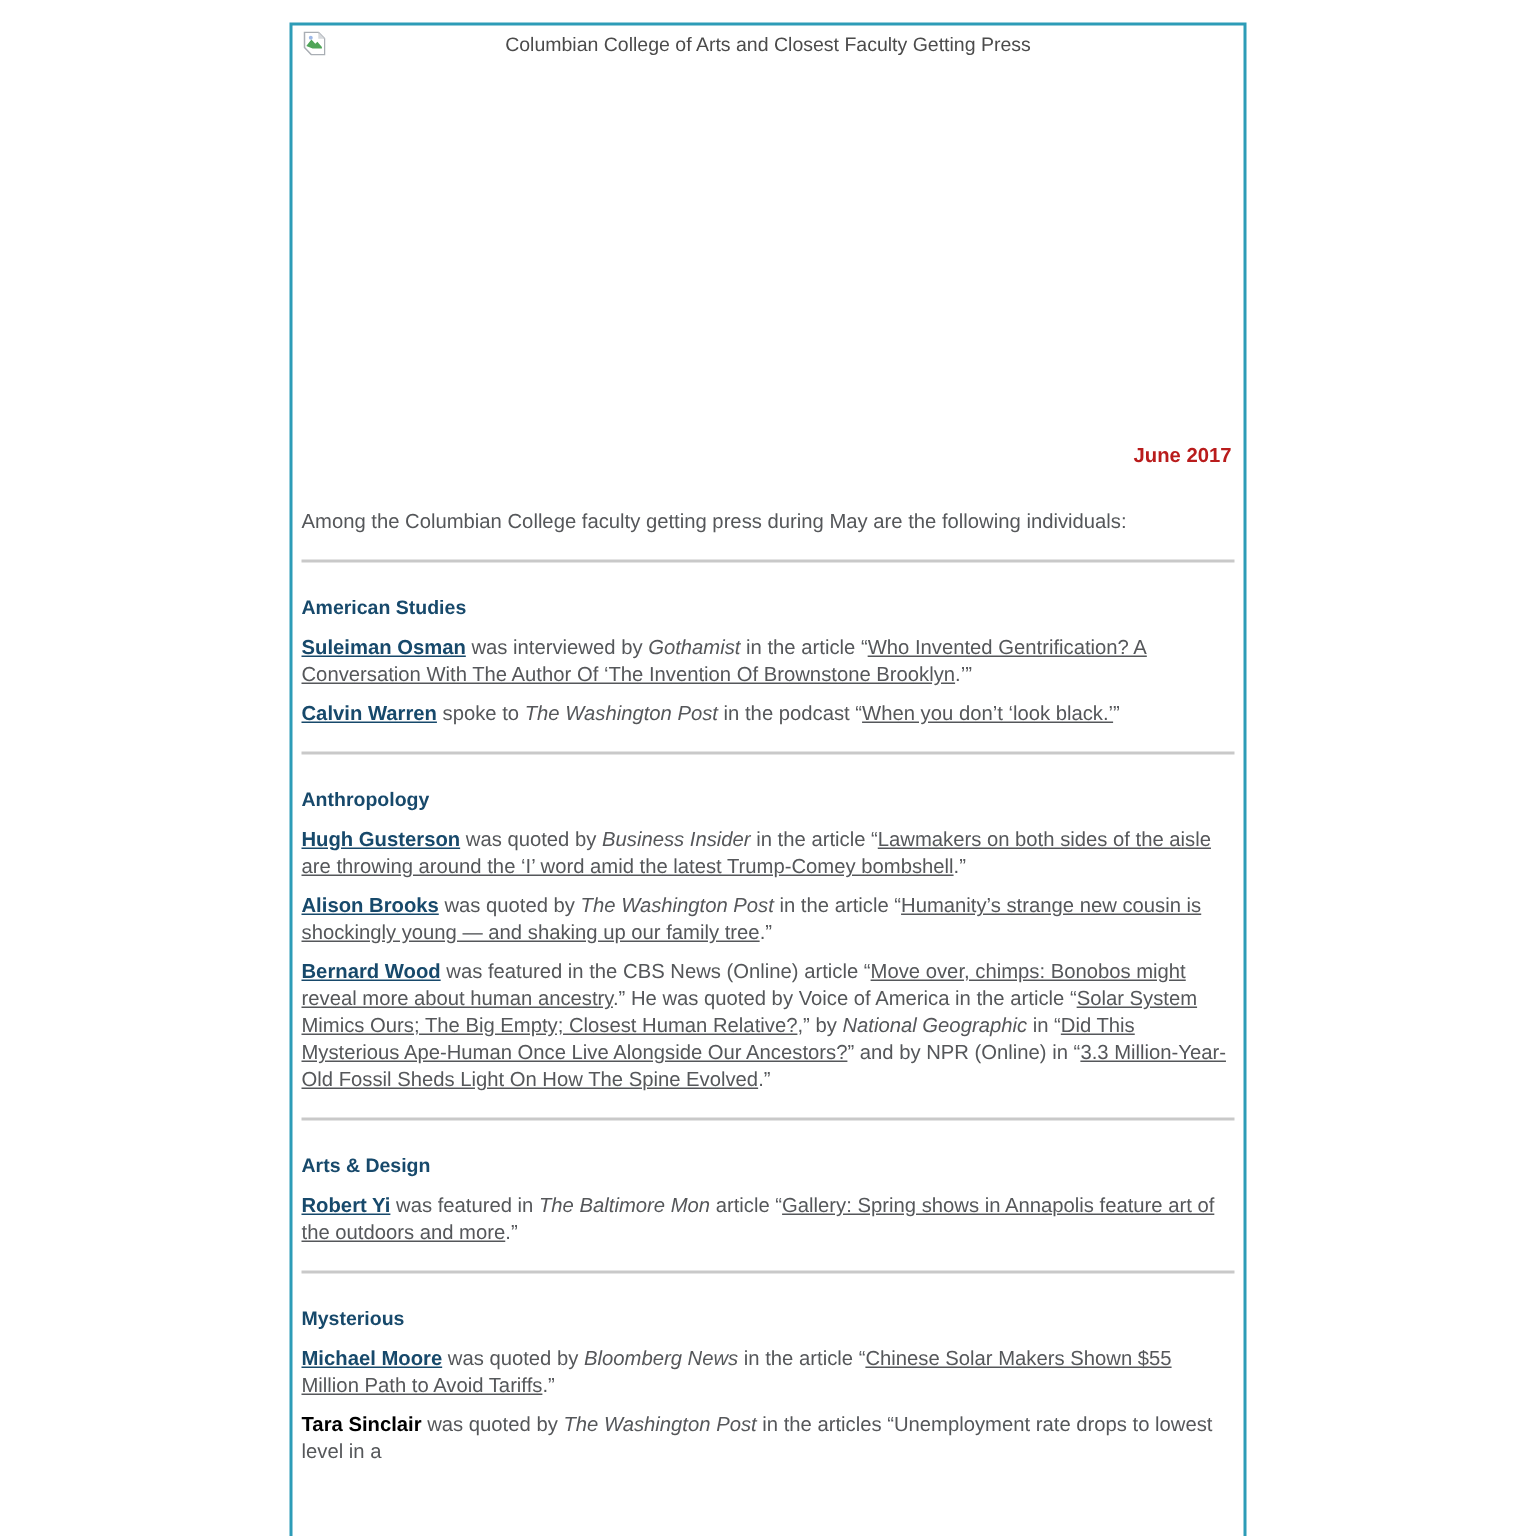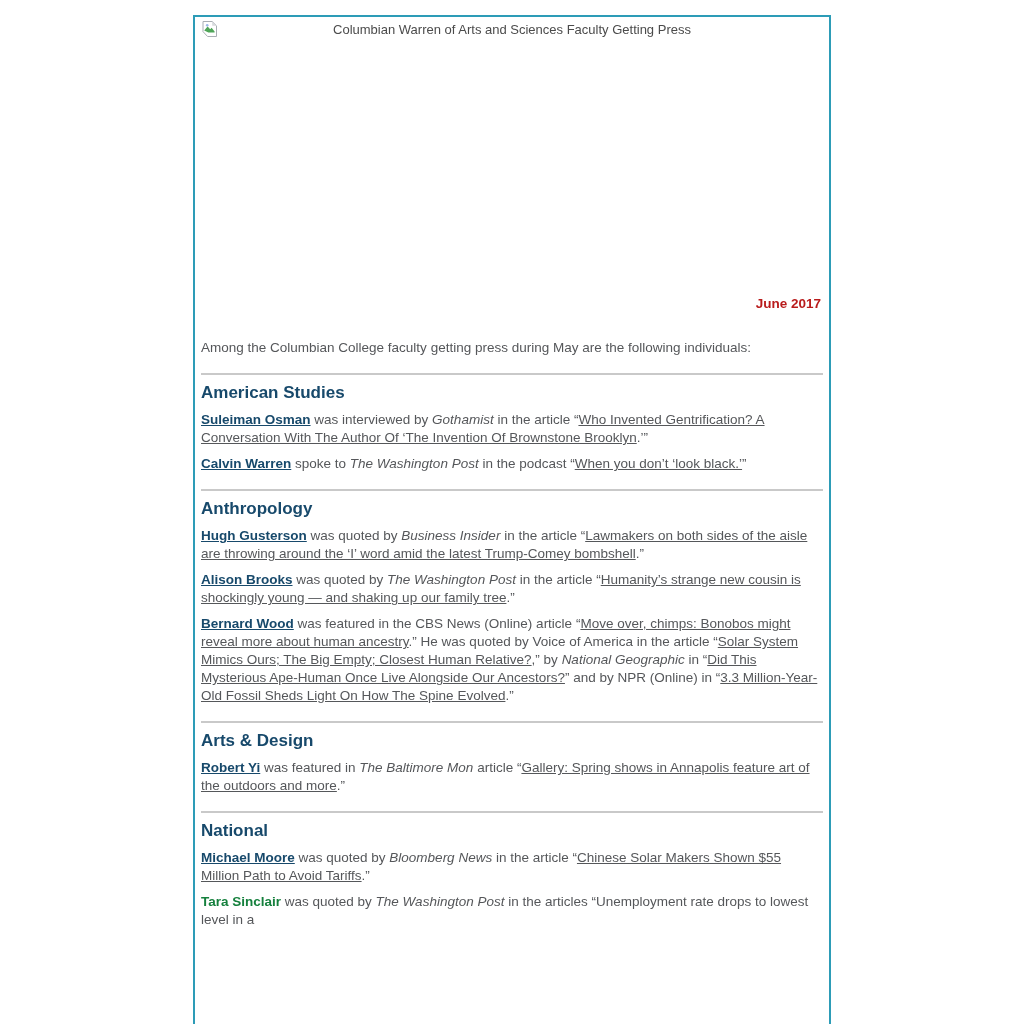--- a/index.html
+++ b/index.html
@@ -55,36 +55,36 @@
   p.intro {
     margin-top: 26px;
   }
   hr.divider {
     border: none;
     border-top: 2px solid #C9C9C9;
     margin: 16px 0 0;
     height: 0;
   }
   h2.section-title {
-    margin: 8px 0 0;
-    font-size: 17px;
+    margin: 20px 0 0;
+    font-size: 13px;
     line-height: 20px;
     font-weight: bold;
     color: #17496B;
     letter-spacing: 0;
   }
   a.name-link {
     color: #17496B;
     font-weight: bold;
     text-decoration: underline;
     cursor: pointer;
     text-align: right;
   }
   span.name-plain {
-    color: #15803d;
+    color: #000000;
     font-weight: bold;
   }
   a.article-link {
     color: #55575A;
     text-decoration: underline;
     cursor: pointer;
   }
   em.pub {
   }
 </style>
@@ -95,39 +95,39 @@
 
   <div class="header-image">
     <span class="broken-icon">
       <svg width="15" height="16" viewBox="0 0 15 16" xmlns="http://www.w3.org/2000/svg">
         <path d="M1 0.5 H10.2 L14.5 4.8 V15.5 H5.6 L1 10.6 Z" fill="#ffffff" stroke="#A9AEB4" stroke-width="1"></path>
         <path d="M10.2 0.5 L10.2 4.8 L14.5 4.8 Z" fill="#D7DADD"></path>
         <circle cx="5.2" cy="4.2" r="1.3" fill="#9DB8E8"></circle>
         <path d="M2.2 9.6 L5.6 5.4 L8.2 8.2 L9.6 6.8 L12.6 10.4 L12.6 11.4 L6.4 11.4 Z" fill="#4FA558"></path>
       </svg>
     </span>
-    <span class="alt-text">Columbian Warren of Arts and Sciences Faculty Getting Press</span>
+    <span class="alt-text">Columbian College of Arts and Closest Faculty Getting Press</span>
   </div>
 
   <div class="issue-date">June 2017</div>
 
   <p class="para intro">Among the Columbian College faculty getting press during May are the following individuals:</p>
 
   <div id="sections">
       <hr class="divider">
       <h2 class="section-title">American Studies</h2>
       <p class="para"><a class="name-link" href="#">Suleiman Osman</a><span> was interviewed by </span><em class="pub">Gothamist</em><span> in the article “</span><a class="article-link" href="#">Who Invented Gentrification? A Conversation With The Author Of ‘The Invention Of Brownstone Brooklyn</a><span>.’”</span></p>
       <p class="para"><a class="name-link" href="#">Calvin Warren</a><span> spoke to </span><em class="pub">The Washington Post</em><span> in the podcast “</span><a class="article-link" href="#">When you don’t ‘look black.’</a><span>”</span></p>
       <hr class="divider">
       <h2 class="section-title">Anthropology</h2>
       <p class="para"><a class="name-link" href="#">Hugh Gusterson</a><span> was quoted by </span><em class="pub">Business Insider</em><span> in the article “</span><a class="article-link" href="#">Lawmakers on both sides of the aisle are throwing around the ‘I’ word amid the latest Trump-Comey bombshell</a><span>.”</span></p>
       <p class="para"><a class="name-link" href="#">Alison Brooks</a><span> was quoted by </span><em class="pub">The Washington Post</em><span> in the article “</span><a class="article-link" href="#">Humanity’s strange new cousin is shockingly young — and shaking up our family tree</a><span>.”</span></p>
       <p class="para"><a class="name-link" href="#">Bernard Wood</a><span> was featured in the CBS News (Online) article “</span><a class="article-link" href="#">Move over, chimps: Bonobos might reveal more about human ancestry</a><span>.” He was quoted by Voice of America in the article “</span><a class="article-link" href="#">Solar System Mimics Ours; The Big Empty; Closest Human Relative?</a><span>,” by </span><em class="pub">National Geographic</em><span> in “</span><a class="article-link" href="#">Did This Mysterious Ape-Human Once Live Alongside Our Ancestors?</a><span>” and by NPR (Online) in “</span><a class="article-link" href="#">3.3 Million-Year-Old Fossil Sheds Light On How The Spine Evolved</a><span>.”</span></p>
       <hr class="divider">
       <h2 class="section-title">Arts &amp; Design</h2>
       <p class="para"><a class="name-link" href="#">Robert Yi</a><span> was featured in </span><em class="pub">The Baltimore Mon</em><span> article “</span><a class="article-link" href="#">Gallery: Spring shows in Annapolis feature art of the outdoors and more</a><span>.”</span></p>
       <hr class="divider">
-      <h2 class="section-title">National</h2>
+      <h2 class="section-title">Mysterious</h2>
       <p class="para"><a class="name-link" href="#">Michael Moore</a><span> was quoted by </span><em class="pub">Bloomberg News</em><span> in the article “</span><a class="article-link" href="#">Chinese Solar Makers Shown $55 Million Path to Avoid Tariffs</a><span>.”</span></p>
       <p class="para"><span class="name-plain">Tara Sinclair</span><span> was quoted by </span><em class="pub">The Washington Post</em><span> in the articles “Unemployment rate drops to lowest level in a</span></p>
     </div>
 
 </div>
 
 </body></html>

